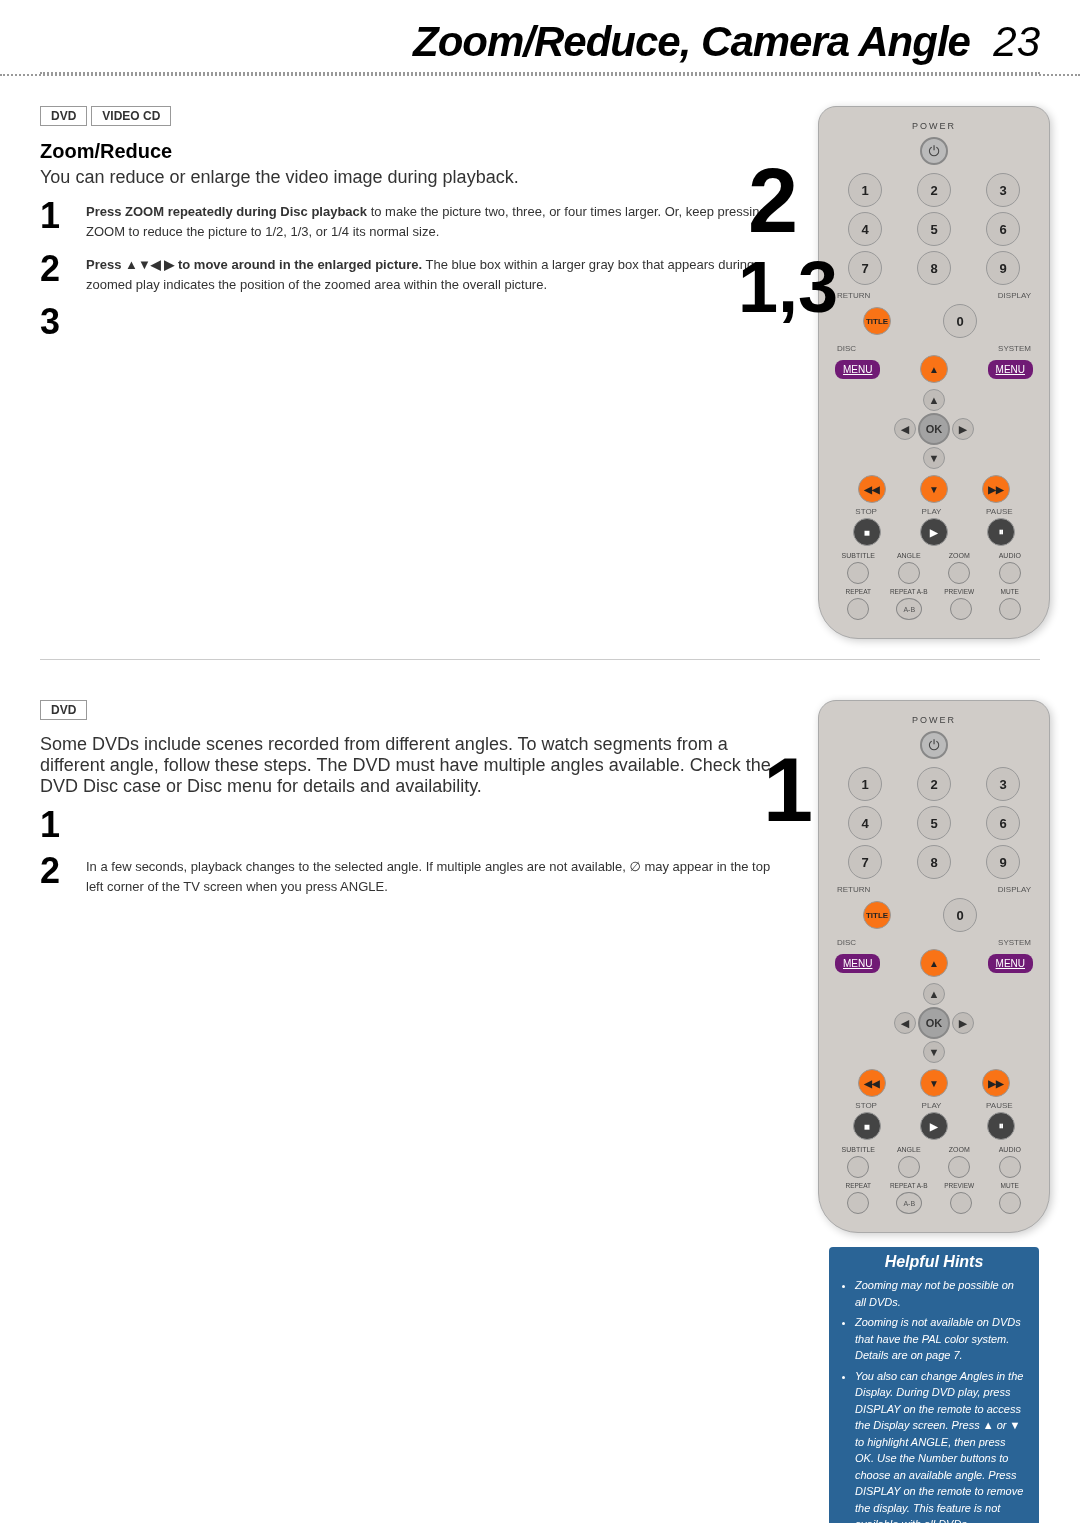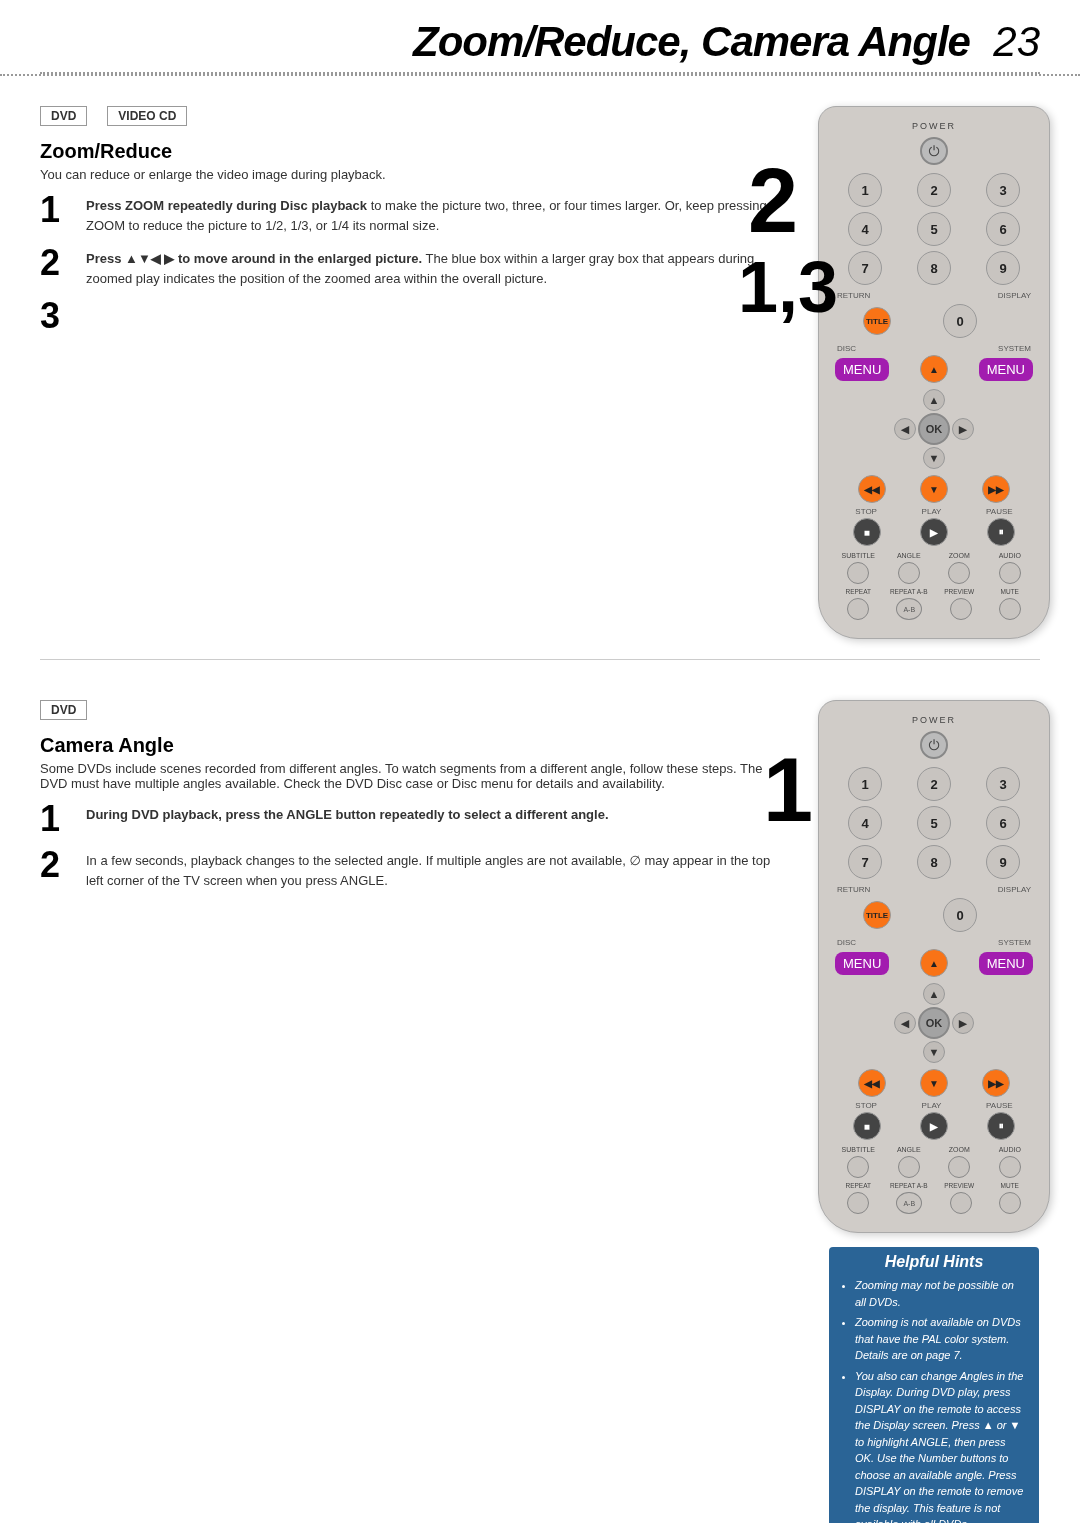--- a/index.html
+++ b/index.html
@@ -39,41 +39,41 @@
 
     
     .left-panel {
       flex: 1;
       padding: 20px 30px 20px 40px;
     }
 
     
     .badge-row {
       display: flex;
-      gap: 20px;
+      gap: 4px;
       margin-bottom: 14px;
       text-align: right;
     }
     .badge {
       border: 1px solid #999;
       padding: 2px 10px;
       font-size: 12px;
       font-weight: bold;
       color: #333;
     }
 
     
     .section-title {
       font-size: 20px;
       font-weight: bold;
       color: #000;
       margin-bottom: 4px;
     }
     .section-desc {
-      font-size: 13px;
+      font-size: 18px;
       color: #333;
       margin-bottom: 14px;
     }
 
     
     .step {
       display: flex;
       margin-bottom: 14px;
       align-items: flex-start;
     }
@@ -161,26 +161,27 @@
       display: flex;
       align-items: center;
       justify-content: center;
       font-size: 11px;
       font-weight: bold;
       color: #222;
       cursor: pointer;
       margin: 0 auto;
     }
     .remote-rect-btn {
-      background: #a21caf;
+      background: #701a75;
       border-radius: 8px;
       padding: 4px 8px;
-      font-size: 13px;
+      font-size: 10px;
       color: #fff;
       cursor: pointer;
+      text-decoration: underline;
     }
     .remote-ok-cluster {
       position: relative;
       width: 80px;
       height: 80px;
       margin: 4px auto;
     }
     .remote-ok-center {
       position: absolute;
       top: 50%;
@@ -415,28 +416,24 @@
 
 <hr class="full-divider">
 
 <div style="display:flex; flex-direction:row; padding: 0;">
 
   <div class="left-panel">
     <div class="badge-row">
       <div class="badge">DVD</div>
     </div>
 
-    <div class="section-title">Camera Angle</div>
     <div class="section-desc">Some DVDs include scenes recorded from different angles. To watch segments from a different angle, follow these steps. The DVD must have multiple angles available. Check the DVD Disc case or Disc menu for details and availability.</div>
 
     <div class="step">
       <div class="step-number">1</div>
-      <div class="step-text">
-        <strong>During DVD playback, press the ANGLE button repeatedly to select a different angle.</strong>
-      </div>
     </div>
 
     <div class="step">
       <div class="step-number">2</div>
       <div class="step-text">
         In a few seconds, playback changes to the selected angle. If multiple angles are not available, ∅ may appear in the top left corner of the TV screen when you press ANGLE.
       </div>
     </div>
   </div>
 

